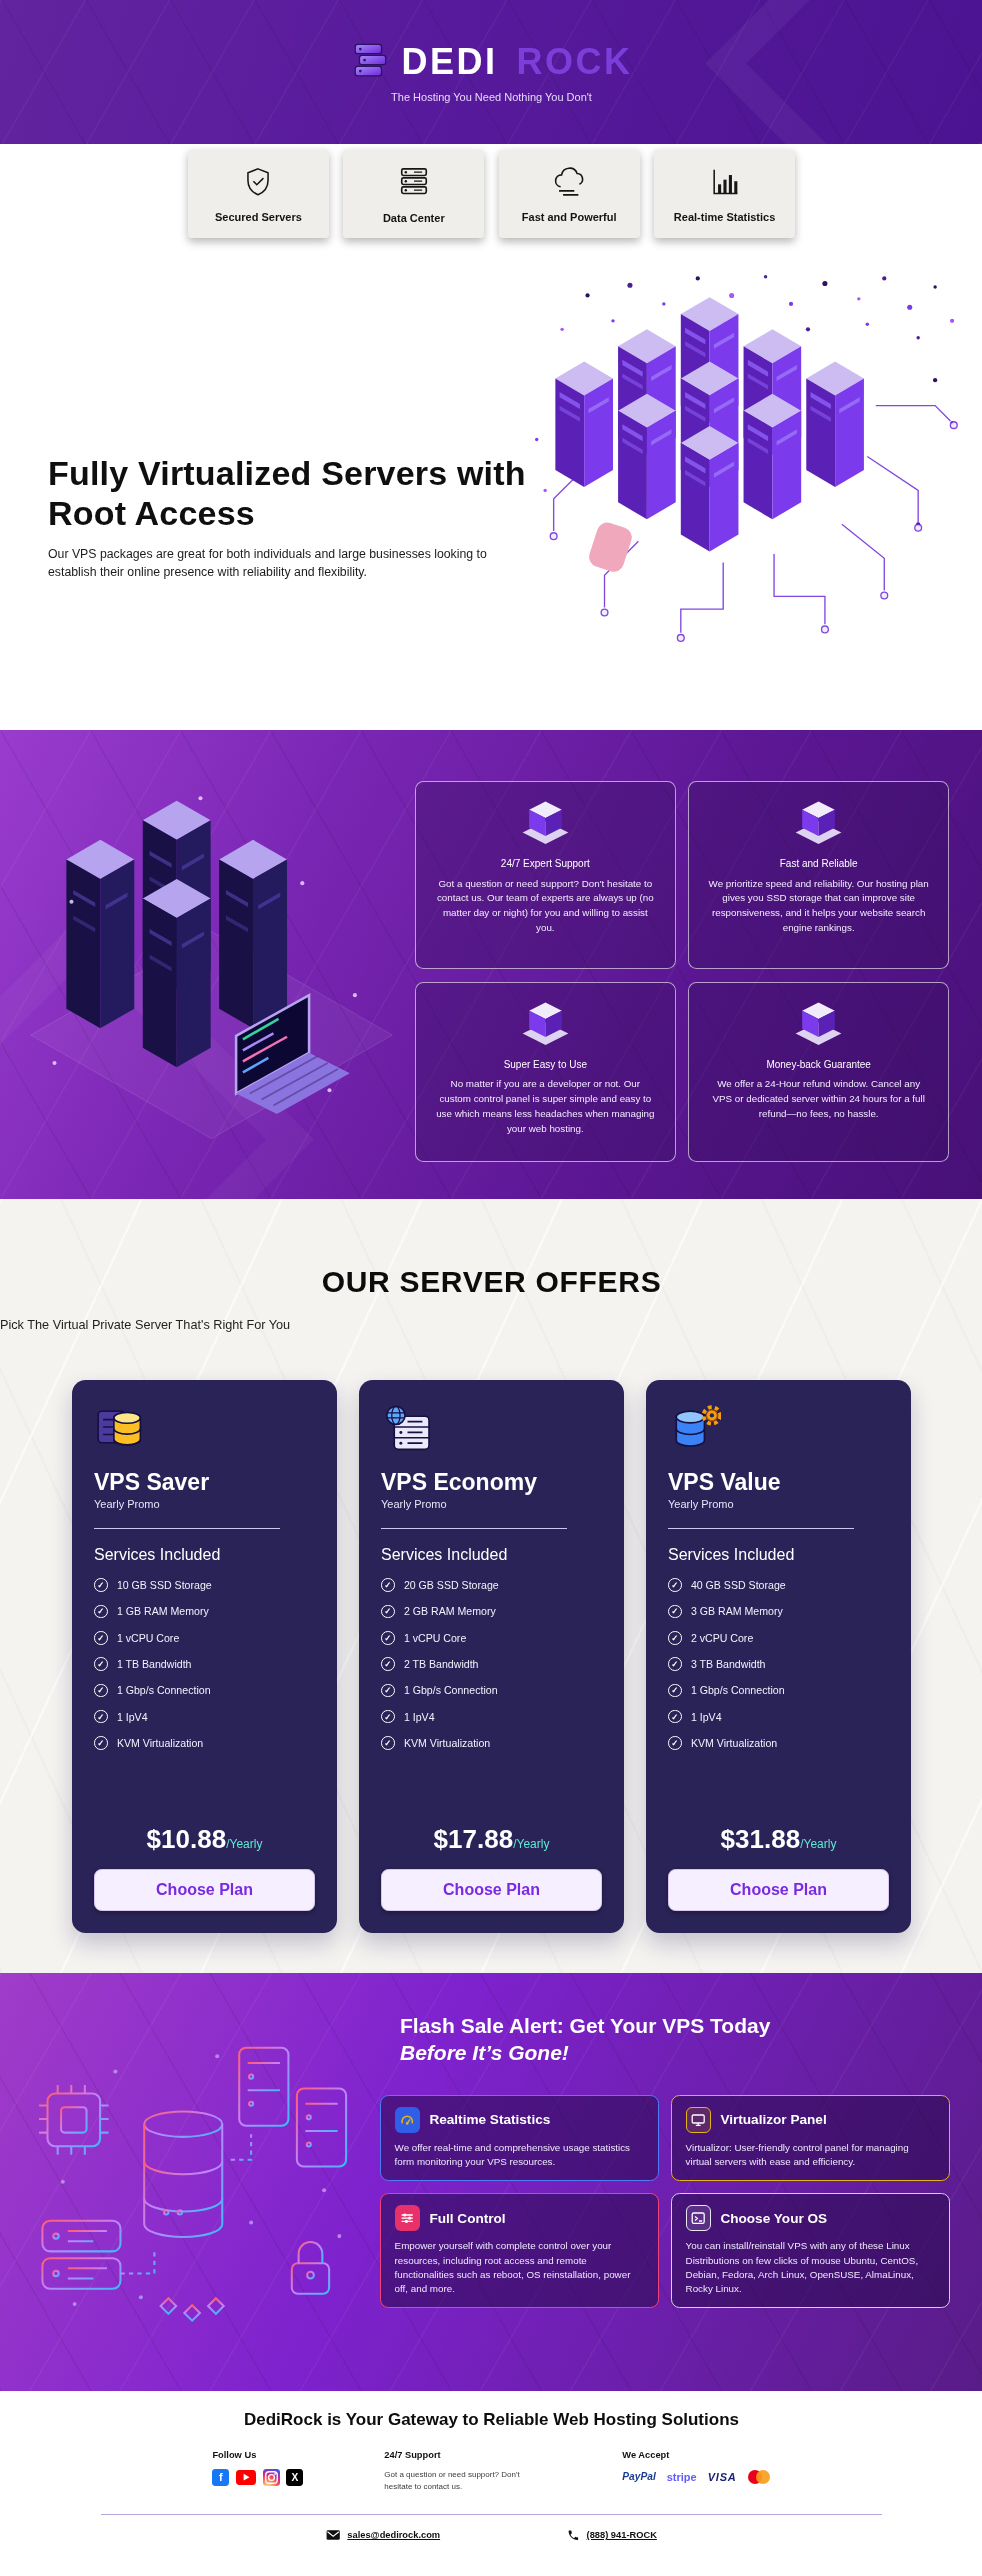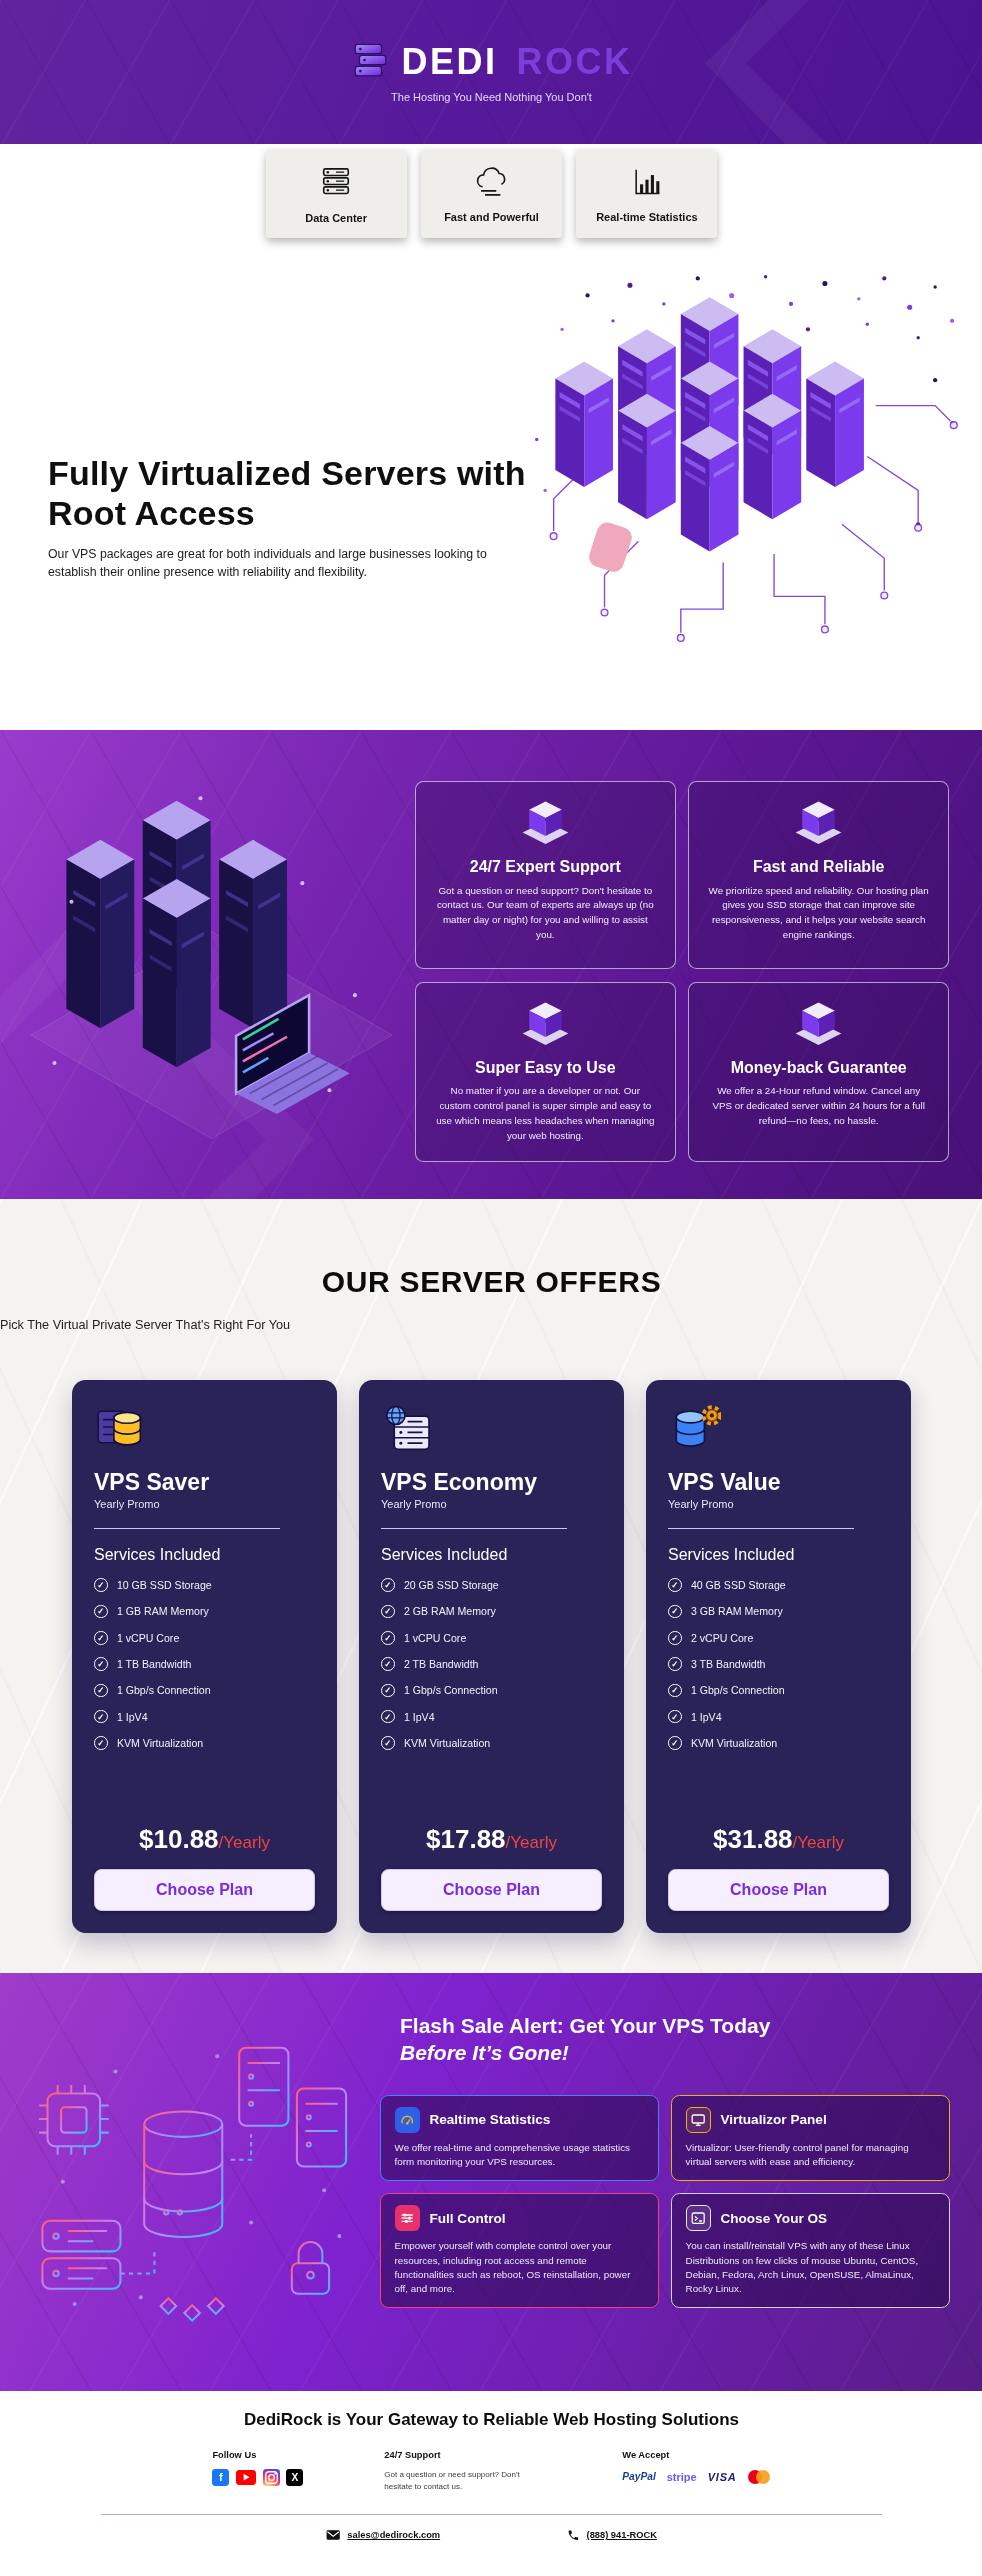--- a/index.html
+++ b/index.html
@@ -29,21 +29,21 @@
 
 
 .feat{position:relative;height:469px;background:linear-gradient(115deg,#9a3cce 0%,#7a26b4 30%,#5c1794 65%,#471077 100%);overflow:hidden}
 .feat::before{content:"";position:absolute;inset:0;background:
  repeating-linear-gradient(120deg,rgba(255,255,255,.04) 0 1.7px,transparent 1.7px 78px),
  repeating-linear-gradient(60deg,rgba(0,0,0,.07) 0 1.7px,transparent 1.7px 78px)}
 .feat::after{content:"";position:absolute;left:-76px;bottom:-102px;width:255px;height:255px;border:34px solid rgba(255,255,255,.04);transform:rotate(45deg)}
 .feat-art{position:absolute;left:22px;top:53px;width:379px;height:370px;z-index:1}
 .feat-grid{position:absolute;left:415px;top:51px;width:534px;display:grid;grid-template-columns:1fr 1fr;grid-template-rows:188px 180px;gap:12.7px;z-index:1}
 .feat-card{background:rgba(52,16,92,.38);border:0.8px solid rgba(255,255,255,.6);border-radius:8.5px;padding:17px 18.7px;text-align:center;color:#fff}
-.feat-title{font-size:16px;font-weight:bold;margin:10.2px 0 7.6px}
+.feat-title{font-size:10px;font-weight:normal;margin:10.2px 0 7.6px}
 .feat-text{font-size:9.8px;line-height:1.5;color:#f3ecff}
 
 
 .offers{position:relative;height:774px;background:#f4f3f0;overflow:hidden}
 .offers::before{content:"";position:absolute;inset:0;background:
  repeating-linear-gradient(115deg,rgba(255,255,255,.55) 0 2.5px,transparent 2.5px 127px),
  repeating-linear-gradient(65deg,rgba(0,0,0,.02) 0 2.5px,transparent 2.5px 127px)}
 .offers-title{padding-top:66px;text-align:center;font-size:30px;font-weight:bold;color:#0c0c0c;letter-spacing:0.7px;position:relative}
 .offers-sub{margin-top:19px;text-align:left;font-size:12.7px;color:#1f1f1f;position:relative}
 .plans{display:flex;justify-content:center;gap:22px;margin-top:48px;position:relative}
@@ -51,21 +51,21 @@
 .plan-icon{height:53px}
 .plan-name{font-size:23px;font-weight:bold;margin-top:12px}
 .plan-promo{font-size:11px;color:#e8e3f8;margin-top:2px;padding-bottom:18px;border-bottom:0.8px solid #cdc6ec;width:84%}
 .svc-label{font-size:16px;font-weight:normal;margin-top:17px}
 .svc-list{margin-top:14.4px}
 .svc-item{display:flex;align-items:center;gap:9.3px;font-size:10.6px;margin-bottom:12.7px;color:#f4f1fd}
 .check{width:13.6px;height:13.6px;border:1.4px solid #fff;border-radius:50%;display:flex;align-items:center;justify-content:center;flex:none}
 .check::before{content:"✓";font-size:8.5px;color:#fff;font-weight:bold}
 .plan-price{text-align:center;margin-top:auto}
 .price-val{font-size:26px;font-weight:bold}
-.price-per{font-size:17px;color:#ef4444}
+.price-per{font-size:12px;color:#5eead4}
 .plan-btn{margin-top:13.6px;height:42px;background:#f6efff;border:0.8px solid #d9c6f5;border-radius:7.6px;color:#7a2be2;font-size:16px;font-weight:bold;font-family:inherit;cursor:pointer;box-shadow:0 1.7px 4.2px rgba(0,0,0,.3)}
 
 
 .flash{position:relative;height:418px;background:linear-gradient(115deg,#a03cc9 0%,#7e22ce 40%,#581c87 100%);overflow:hidden}
 .flash::before{content:"";position:absolute;inset:0;background:
  repeating-linear-gradient(120deg,rgba(255,255,255,.04) 0 1.7px,transparent 1.7px 78px),
  repeating-linear-gradient(60deg,rgba(0,0,0,.07) 0 1.7px,transparent 1.7px 78px)}
 .flash-art{position:absolute;left:37px;top:68px;width:323px;height:302px;z-index:1}
 .flash-head{position:absolute;left:400px;top:41px;color:#fff;z-index:1}
 .flash-t1{font-size:21px;font-weight:bold}
@@ -137,20 +137,29 @@
         </svg>
       </span>
       <span class="logo-dedi">DEDI</span>
       <span class="logo-rock">ROCK</span>
     </div>
     <div class="tagline">The Hosting You Need Nothing You Don't</div>
   </div>
 
   <div class="hero">
     <div class="badges">
+      <div class="badge">
+        <span>
+          <svg width="34" height="34" viewBox="0 0 44 44" fill="none" stroke="#161616" stroke-width="2">
+            <path d="M22 5 L35 10 V20 c0 9.5 -6 15.5 -13 18.5 c-7 -3 -13 -9 -13 -18.5 V10 Z"></path>
+            <path d="M16 21 l4.5 4.5 L29 17"></path>
+          </svg>
+        </span>
+        <span class="badge-label">Secured Servers</span>
+      </div>
       <div class="badge">
         <span>
           <svg width="36" height="36" viewBox="0 0 44 44">
             <g fill="none" stroke="#161616" stroke-width="2">
               <rect x="7" y="6" width="30" height="8" rx="2"></rect>
                 <rect x="7" y="17" width="30" height="8" rx="2"></rect>
                 <rect x="7" y="28" width="30" height="8" rx="2"></rect>
             </g>
             <g fill="#161616">
                 <circle cx="12" cy="10" r="1.5"></circle>

